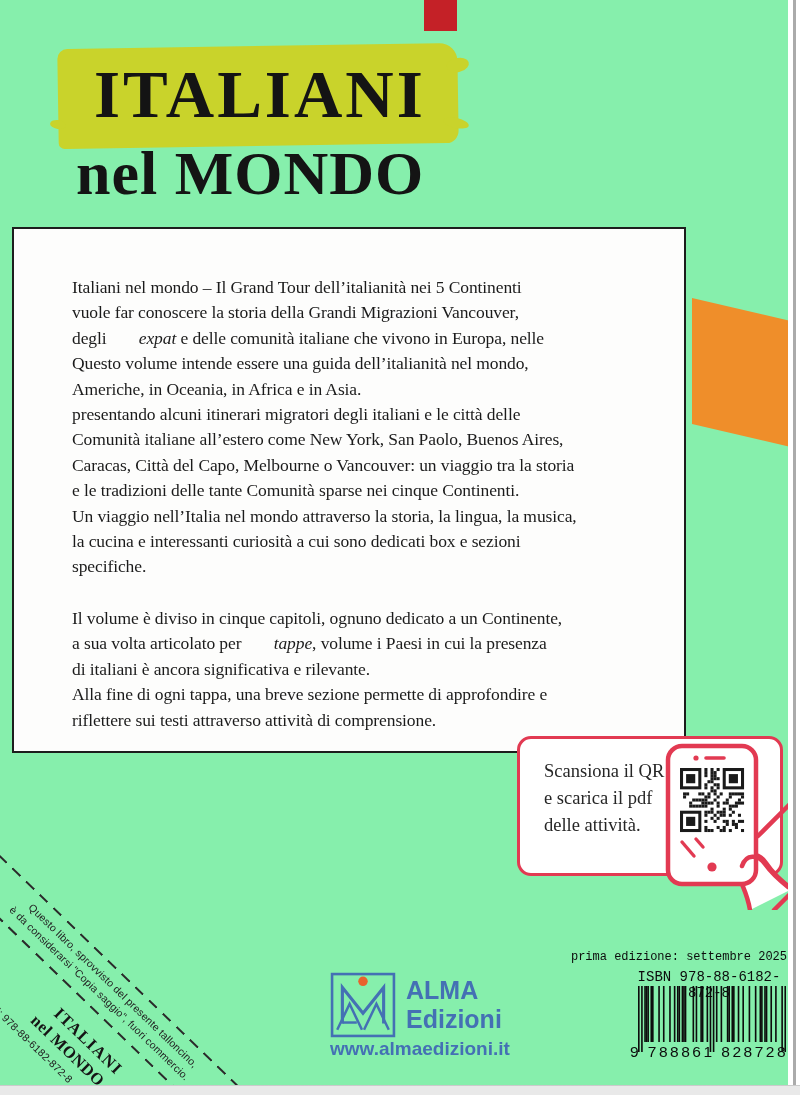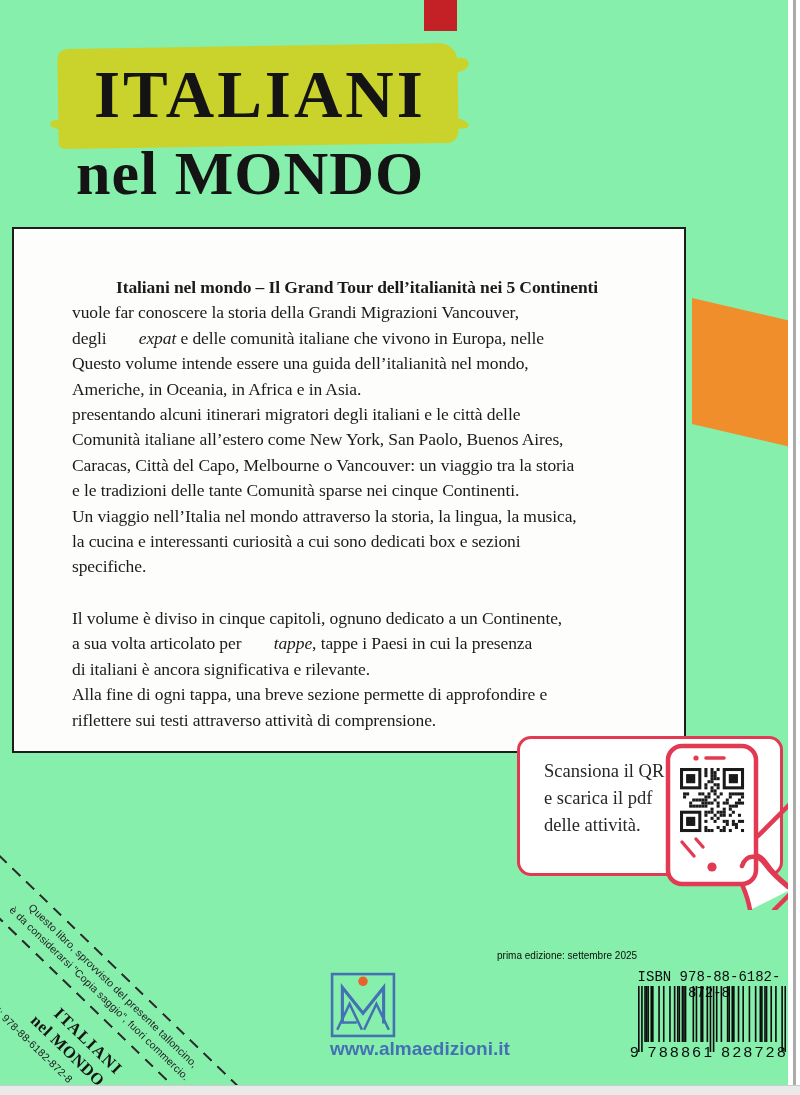--- a/index.html
+++ b/index.html
@@ -22,21 +22,21 @@
   
   .top-tab{position:absolute;left:424px;top:0;width:33px;height:31px;background:var(--tabred);z-index:8;}
   .orange-shape{position:absolute;left:692px;top:298px;width:103px;height:150px;background:var(--orange);
       clip-path:polygon(0 0,100% 16%,100% 100%,0 84%);z-index:1;}
 
   
   .blurb-box{position:absolute;left:12px;top:227px;width:674px;height:526px;border:2px solid #1d1d1d;
       background:#fdfdfc;z-index:2;box-sizing:border-box;}
   .blurb{padding:46px 14px 0 58px;font-size:17.5px;line-height:25.4px;letter-spacing:-0.1px;}
   .blurb .line{white-space:nowrap;}
-  .blurb .intro{font-weight:bold;margin-left:44px;}
+  .blurb .intro{font-weight:normal;}
   .blurb .p2{margin-top:26px;}
   .it{font-style:italic;margin-left:28px;}
 
   
   .qr-panel{position:absolute;left:517px;top:736px;width:266px;height:140px;background:#fff;
       border:3px solid var(--pink);border-radius:14px;z-index:5;box-sizing:border-box;}
   .qr-text{padding:19px 0 0 24px;font-size:18.5px;line-height:27px;color:#262626;}
   .qr-text .accent{color:var(--pink);font-weight:bold;}
   .phone-art{position:absolute;left:638px;top:740px;width:160px;height:170px;z-index:6;}
 
@@ -52,22 +52,22 @@
   .coupon .ct2{margin:1px 0 0 176px;font-family:"Liberation Serif",serif;font-weight:bold;
       font-size:16.5px;letter-spacing:0.5px;color:#151515;}
   .coupon .cisbn{margin:3px 0 0 122px;white-space:nowrap;}
 
   
   .logo-svg{position:absolute;left:330px;top:972px;width:66px;height:66px;z-index:4;}
   .pub-name{position:absolute;left:406px;top:976px;font-family:"Liberation Sans",sans-serif;
       font-weight:bold;font-size:25px;line-height:29px;color:var(--blue);z-index:4;}
   .pub-url{position:absolute;left:330px;top:1038px;font-family:"Liberation Sans",sans-serif;
       font-weight:bold;font-size:19px;color:var(--blue);z-index:4;}
-  .edition{position:absolute;left:497px;top:950px;width:290px;text-align:left;
-      font-family:Liberation Sans, sans-serif;font-size:10px;color:#0c0c0c;z-index:4;}
+  .edition{position:absolute;left:497px;top:950px;width:290px;text-align:right;
+      font-family:Liberation Mono, monospace;font-size:12px;color:#0c0c0c;z-index:4;}
   .isbn-label{position:absolute;left:628px;top:969px;width:162px;text-align:center;
       font-family:Liberation Mono, monospace;font-size:14px;color:#0c0c0c;z-index:4;}
   .barcode{position:absolute;left:638px;top:986px;width:148px;height:70px;z-index:4;}
   .barcode-digits{position:absolute;left:624px;top:1043px;width:170px;text-align:center;
       font-family:"Liberation Sans",sans-serif;font-size:15.5px;letter-spacing:2.5px;color:#0c0c0c;z-index:4;}
 
   
   .edge-right-white{position:absolute;left:788px;top:0;width:12px;height:100%;background:#fff;z-index:9;}
   .edge-right-line{position:absolute;left:793px;top:0;width:3px;height:100%;background:#ababab;z-index:10;}
   .edge-bottom{position:absolute;left:0;top:1085px;width:100%;height:10px;
@@ -100,21 +100,21 @@
       <div class="line">Americhe, in Oceania, in Africa e in Asia.</div>
       <div class="line">presentando alcuni itinerari migratori degli italiani e le città delle</div>
       <div class="line">Comunità italiane all’estero come New York, San Paolo, Buenos Aires,</div>
       <div class="line">Caracas, Città del Capo, Melbourne o Vancouver: un viaggio tra la storia</div>
       <div class="line">e le tradizioni delle tante Comunità sparse nei cinque Continenti.</div>
       <div class="line">Un viaggio nell’Italia nel mondo attraverso la storia, la lingua, la musica,</div>
       <div class="line">la cucina e interessanti curiosità a cui sono dedicati box e sezioni</div>
       <div class="line">specifiche.</div>
       <div class="p2">
         <div class="line">Il volume è diviso in cinque capitoli, ognuno dedicato a un Continente,</div>
-        <div class="line"><span>a sua volta articolato per </span><span class="it">tappe</span><span>, tappe i Paesi in cui la presenza</span></div>
+        <div class="line"><span>a sua volta articolato per </span><span class="it">tappe</span><span>, volume i Paesi in cui la presenza</span></div>
         <div class="line">di italiani è ancora significativa e rilevante.</div>
         <div class="line">Alla fine di ogni tappa, una breve sezione permette di approfondire e</div>
         <div class="line">riflettere sui testi attraverso attività di comprensione.</div>
       </div>
     </div>
   </div>
 
   <div class="qr-panel">
     <div class="qr-text">
       <div>Scansiona il QR code</div>
@@ -266,20 +266,24 @@
   </div>
 
   <svg class="logo-svg" viewBox="0 0 64 64">
     <rect x="2" y="2" width="60" height="60" fill="none" stroke="#4470b4" stroke-width="2.5"></rect>
     <polyline points="12,50 12,15 32,40 52,15 52,50" fill="none" stroke="#4470b4" stroke-width="3"></polyline>
     <polyline points="7,56 19,31 31,56" fill="none" stroke="#4470b4" stroke-width="2.4"></polyline>
     <polyline points="33,56 45,31 57,56" fill="none" stroke="#4470b4" stroke-width="2.4"></polyline>
     <line x1="12" y1="49" x2="26" y2="49" stroke="#4470b4" stroke-width="2.4"></line>
     <circle cx="32" cy="9" r="4.6" fill="#e8622d"></circle>
   </svg>
+  <div class="pub-name">
+    <div>ALMA</div>
+    <div>Edizioni</div>
+  </div>
   <div class="pub-url">www.almaedizioni.it</div>
 
   <div class="edition">prima edizione: settembre 2025</div>
   <div class="isbn-label">ISBN 978-88-6182-872-8</div>
   <svg class="barcode" viewBox="0 0 148 70">
       <g id="barcode-g">
         <rect x="0.00" y="0" width="1.61" height="66" fill="#0c0c0c"></rect>
         <rect x="3.12" y="0" width="1.61" height="66" fill="#0c0c0c"></rect>
         <rect x="6.23" y="0" width="1.61" height="56" fill="#0c0c0c"></rect>
         <rect x="7.79" y="0" width="1.61" height="56" fill="#0c0c0c"></rect>

